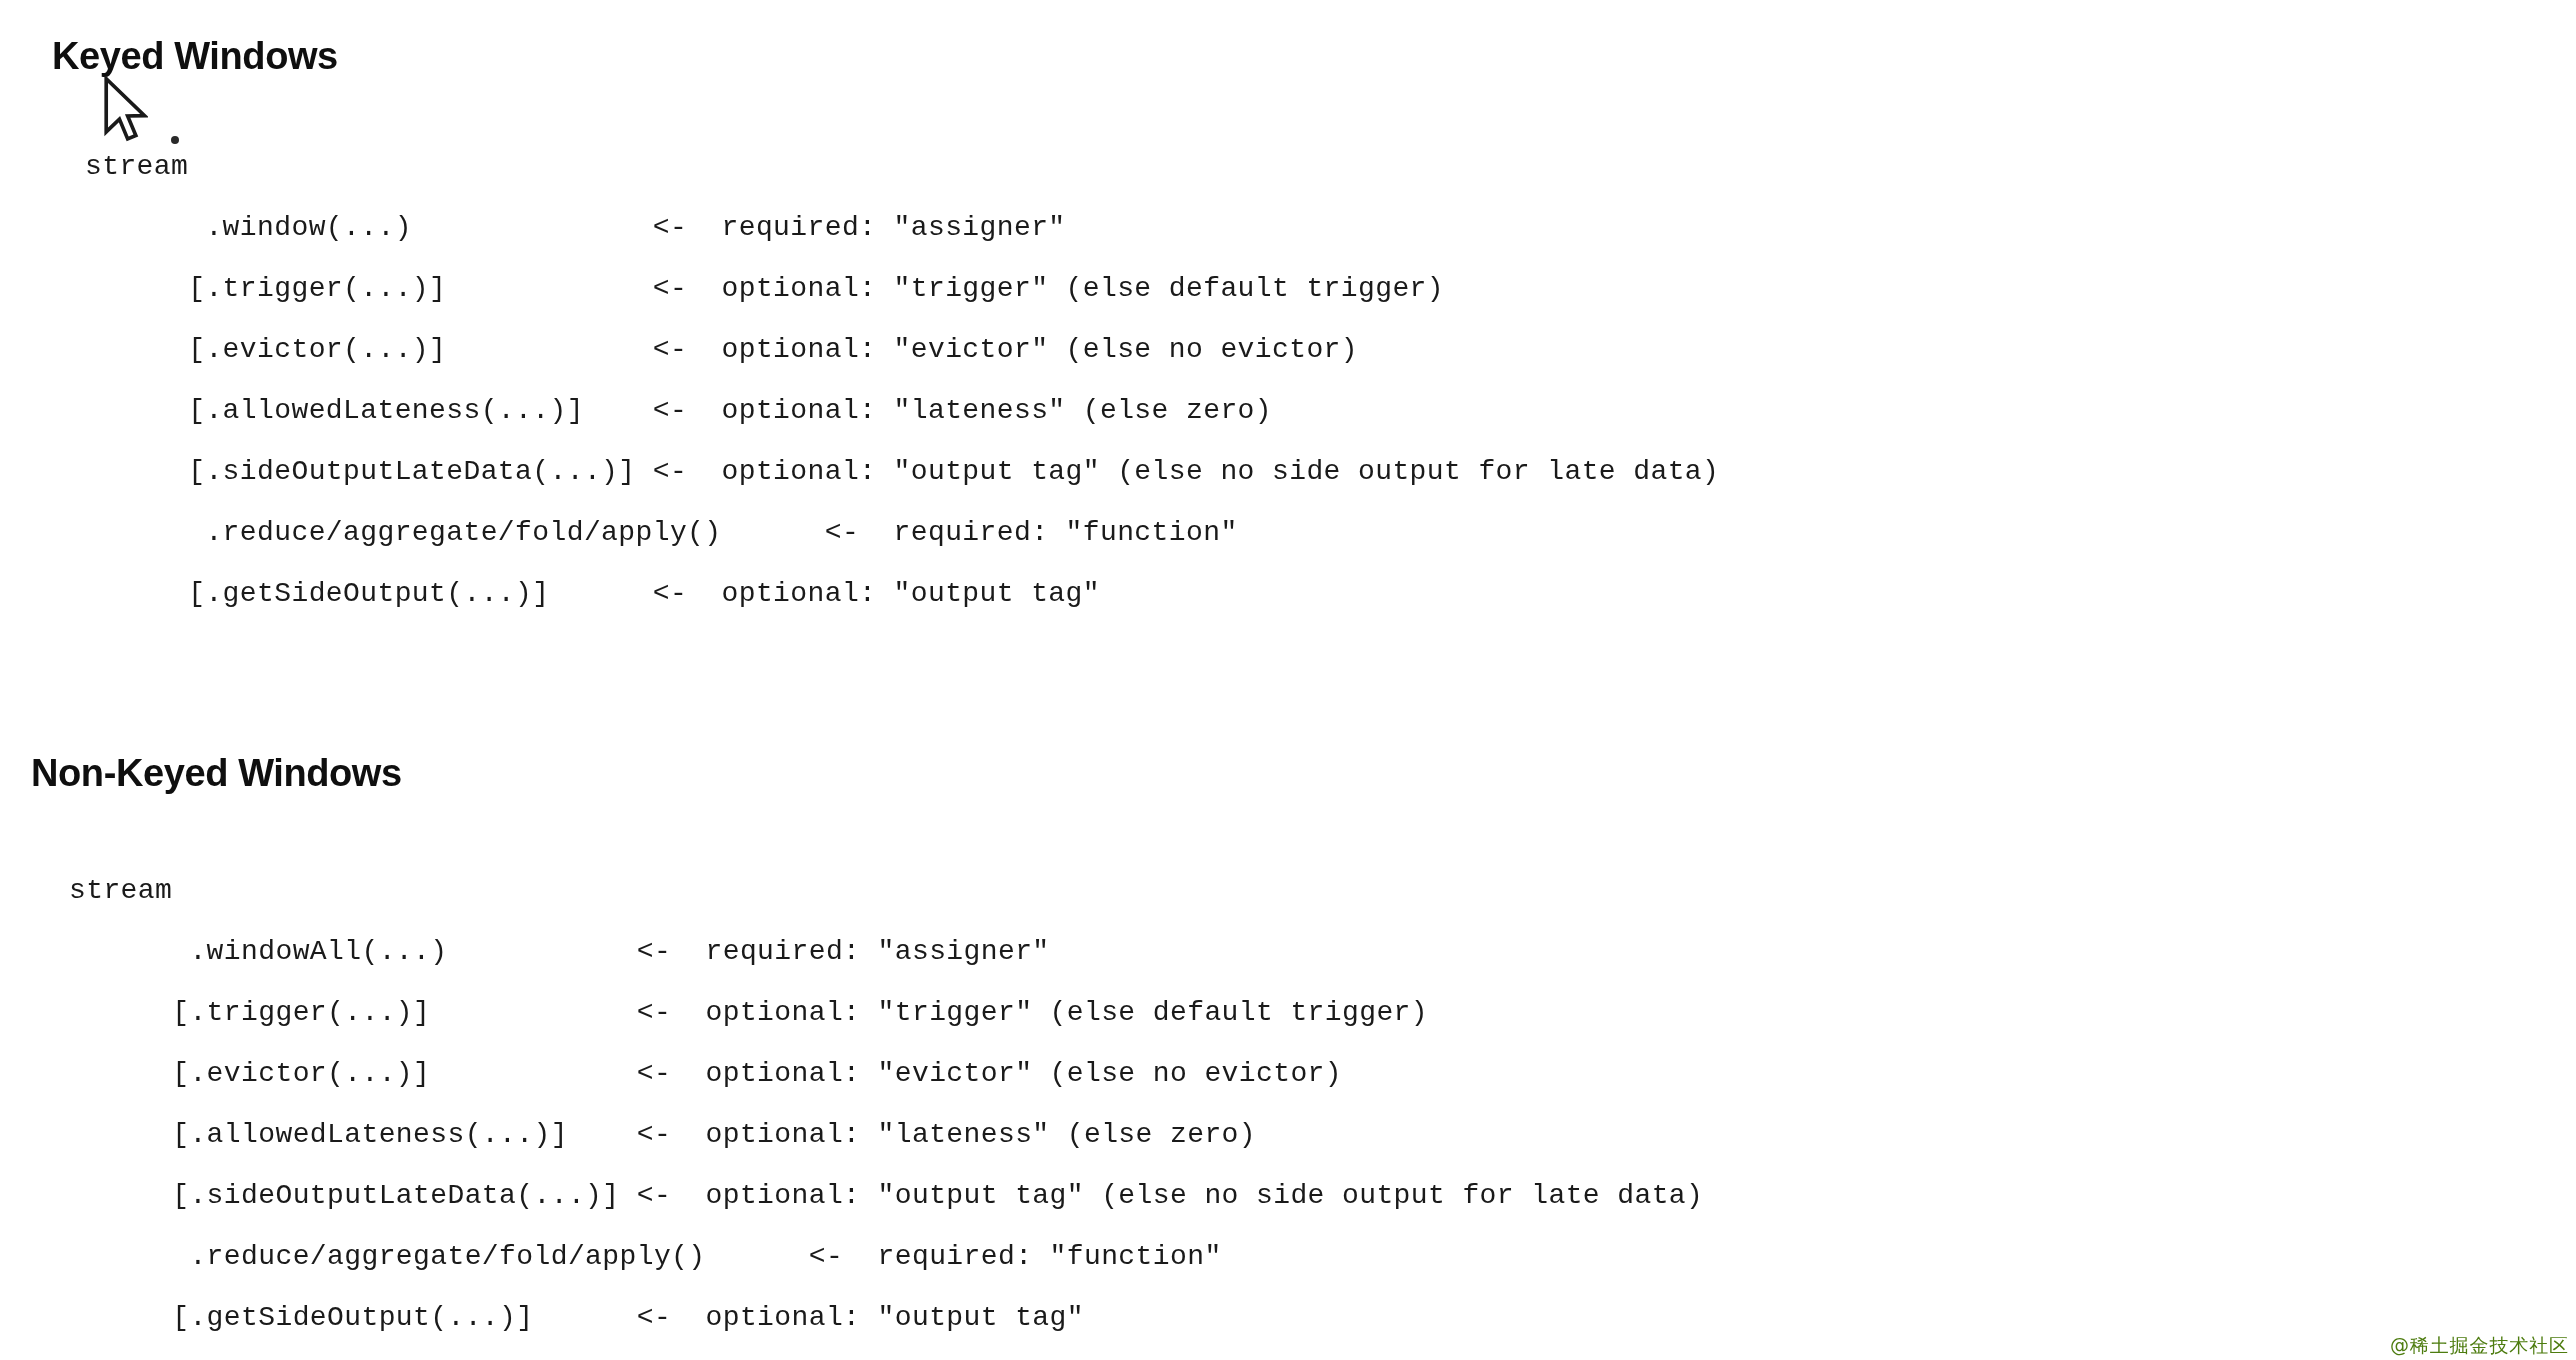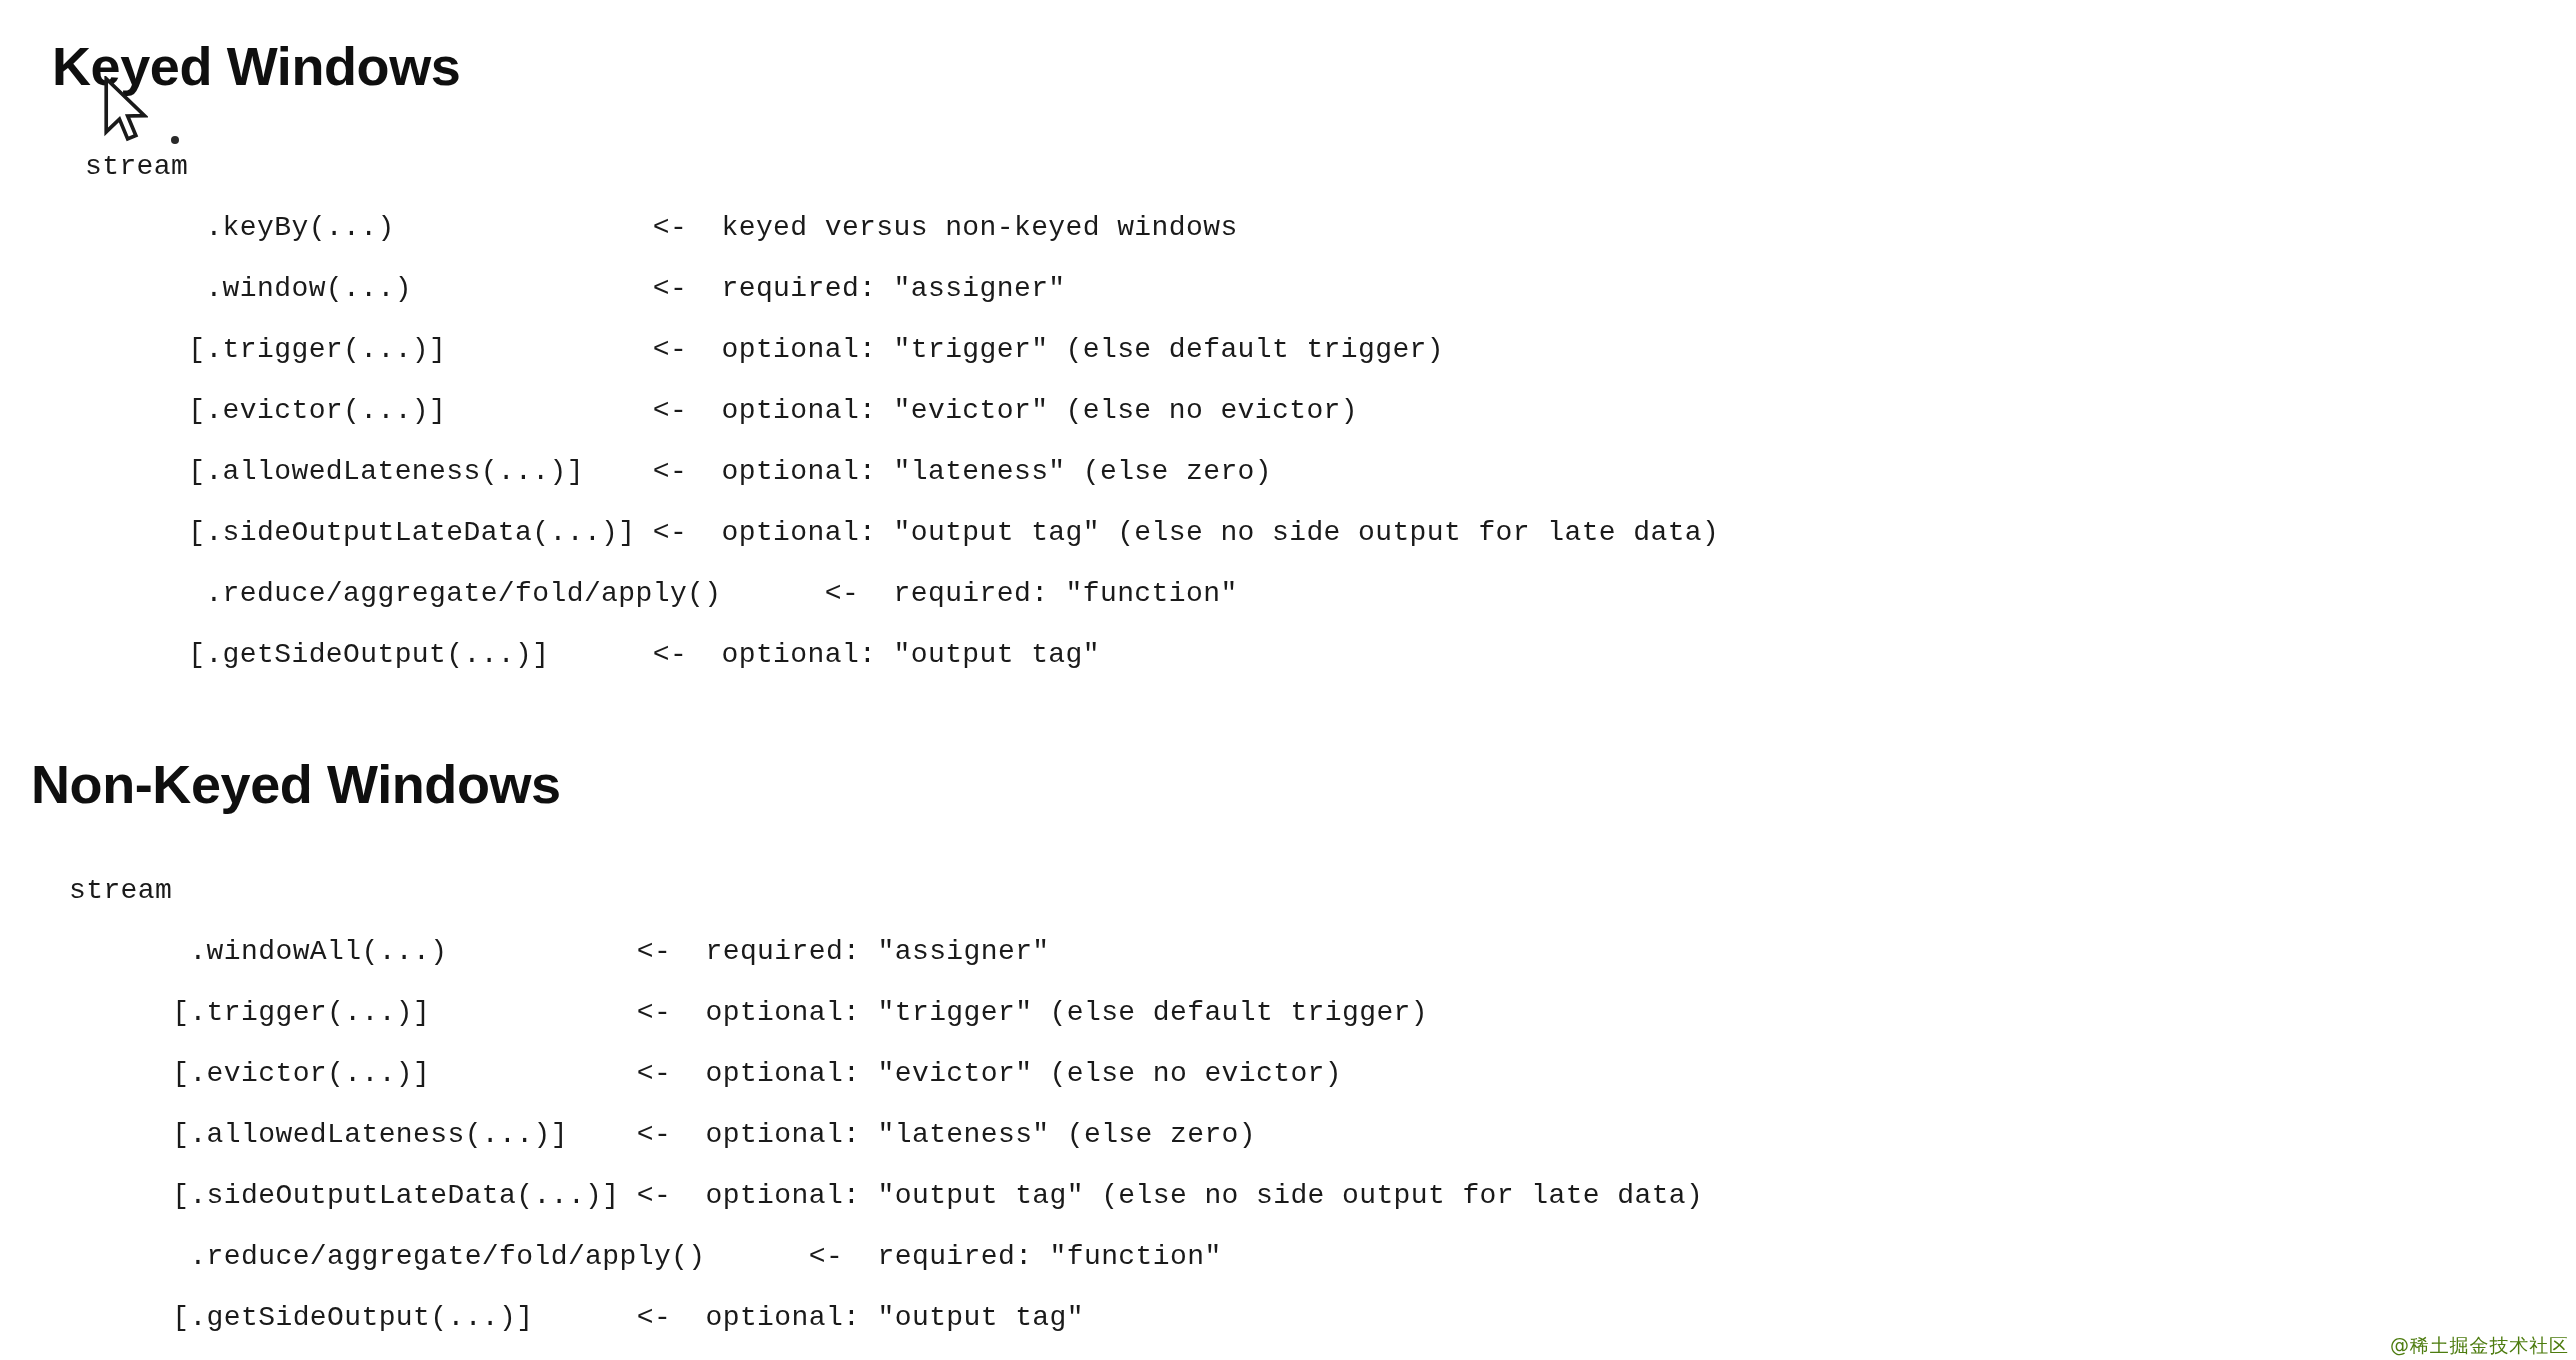--- a/index.html
+++ b/index.html
@@ -11,21 +11,21 @@
     height: 1361px;
     position: relative;
     background: #ffffff;
     overflow: hidden;
     font-family: "Liberation Sans", sans-serif;
   }
   .section-heading {
     position: absolute;
     font-family: "Liberation Sans", sans-serif;
     font-weight: 700;
-    font-size: 54px;
+    font-size: 38px;
     line-height: 50px;
     color: #0f0f0f;
     letter-spacing: -0.4px;
     white-space: pre;
   }
   #heading-keyed { left: 52px; top: 5.2px; }
   #heading-nonkeyed { left: 31px; top: 723px; }
 
   .code-block {
     position: absolute;
@@ -70,21 +70,20 @@
     white-space: pre;
   }
 </style>
 </head>
 <body>
 
 <h1 id="heading-keyed" class="section-heading">Keyed Windows</h1>
 
 <div id="code-keyed" class="code-block">
   <div class="code-line">stream</div>
-  <div class="code-line">       .keyBy(...)               &lt;-  keyed versus non-keyed windows</div>
   <div class="code-line">       .window(...)              &lt;-  required: "assigner"</div>
   <div class="code-line">      [.trigger(...)]            &lt;-  optional: "trigger" (else default trigger)</div>
   <div class="code-line">      [.evictor(...)]            &lt;-  optional: "evictor" (else no evictor)</div>
   <div class="code-line">      [.allowedLateness(...)]    &lt;-  optional: "lateness" (else zero)</div>
   <div class="code-line">      [.sideOutputLateData(...)] &lt;-  optional: "output tag" (else no side output for late data)</div>
   <div class="code-line">       .reduce/aggregate/fold/apply()      &lt;-  required: "function"</div>
   <div class="code-line">      [.getSideOutput(...)]      &lt;-  optional: "output tag"</div>
 </div>
 
 <h1 id="heading-nonkeyed" class="section-heading">Non-Keyed Windows</h1>

